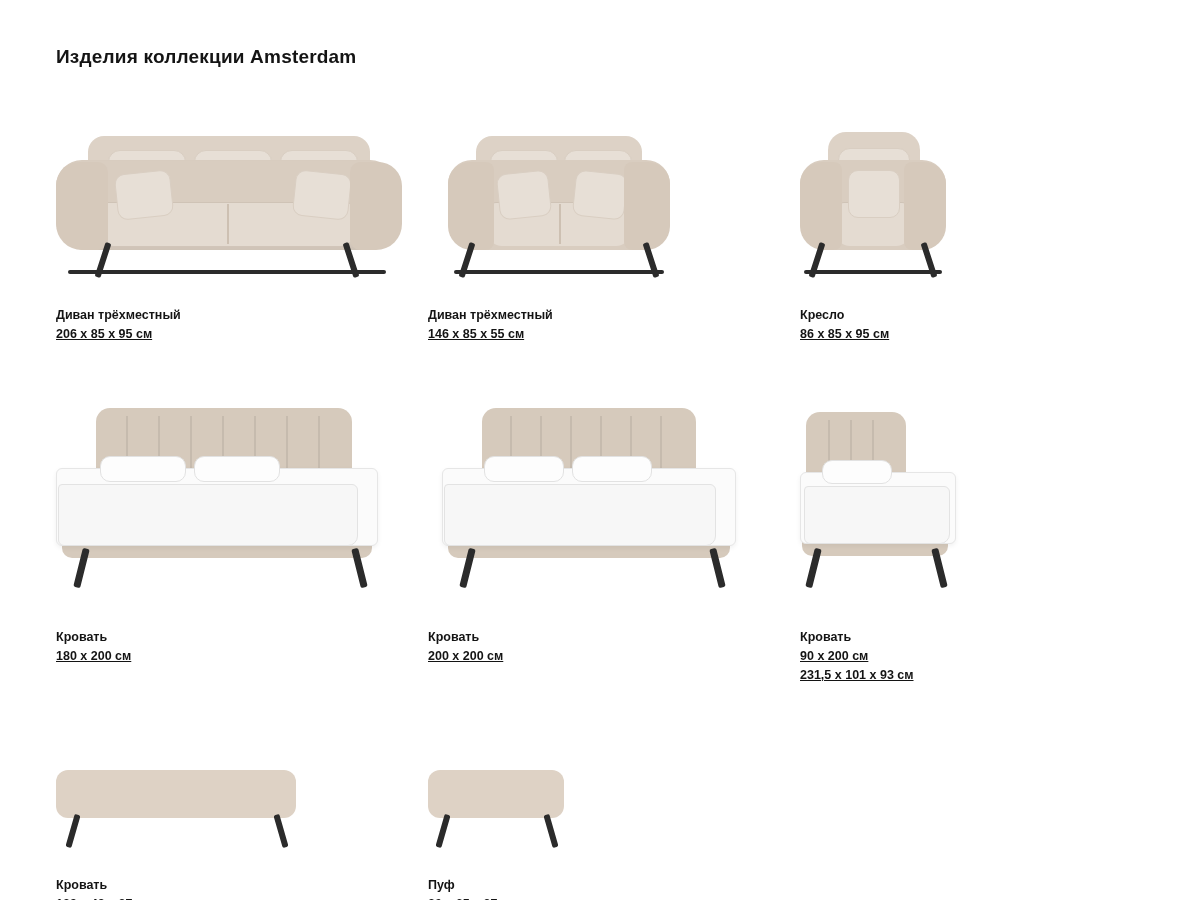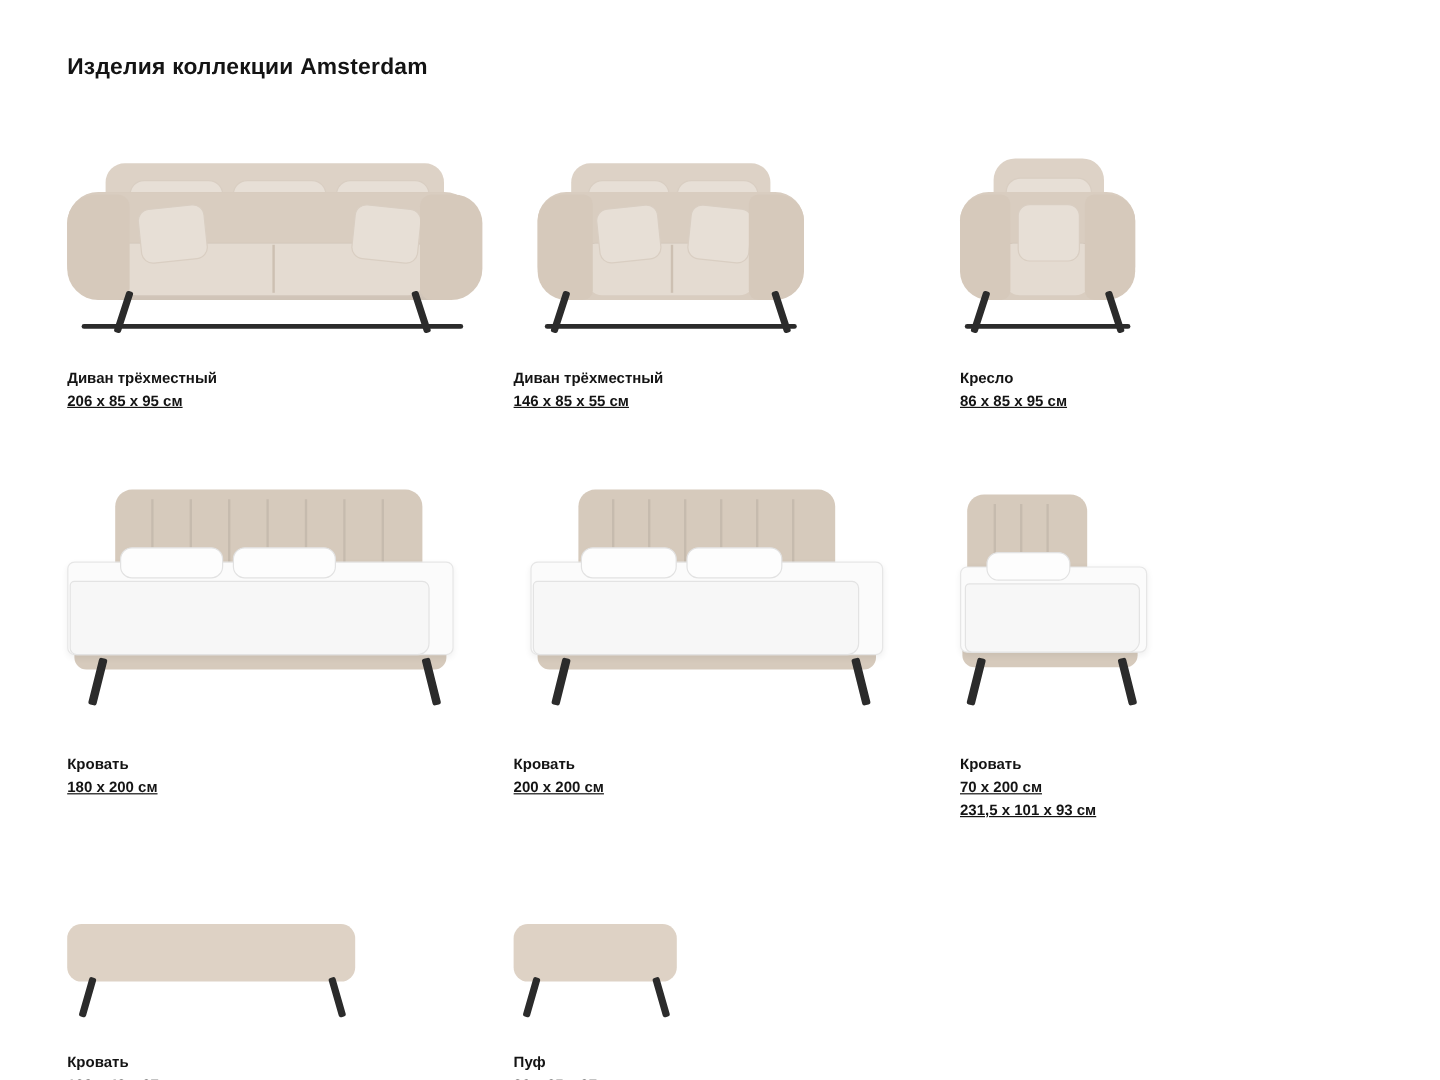--- a/index.html
+++ b/index.html
@@ -434,21 +434,21 @@
           </div>
           <div class="bed-base" style="left:2px; top:110px; width:146px; height:48px;"></div>
           <div class="mattress" style="left:0px; top:74px; width:156px; height:72px; border-radius:6px;"></div>
           <div class="pillow" style="left:22px; top:62px; width:70px; height:24px;"></div>
           <div class="blanket" style="left:4px; top:88px; width:146px; height:58px;"></div>
           <div class="leg bed-leg" style="left:10px; top:150px; transform:rotate(14deg);"></div>
           <div class="leg bed-leg" style="left:136px; top:150px; transform:rotate(-14deg);"></div>
         </div>
         <div class="caption" style="margin-top:20px;">
           <div class="cap-title">Кровать</div>
-          <div class="cap-line">70 x 200 см</div>
+          <div class="cap-line">90 x 200 см</div>
           <div class="cap-line">231,5 x 101 x 93 см</div>
         </div>
       </div>
     </div>
 
     <div class="row" style="height:190px; margin-top:52px;">
 
       <div class="cell">
         <div class="figure bench">
           <div class="bn-top"></div>

